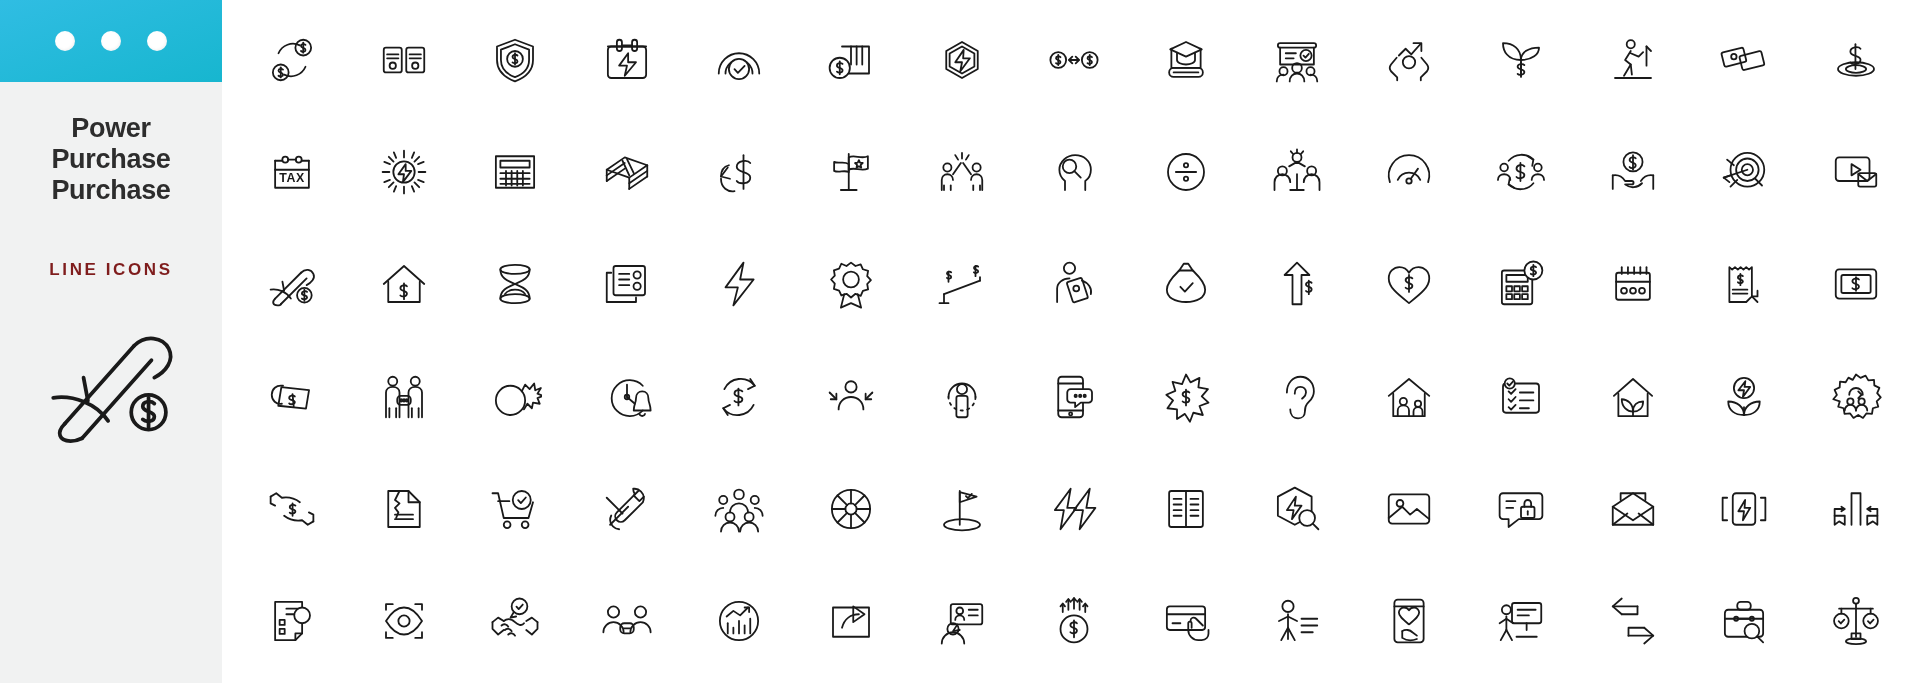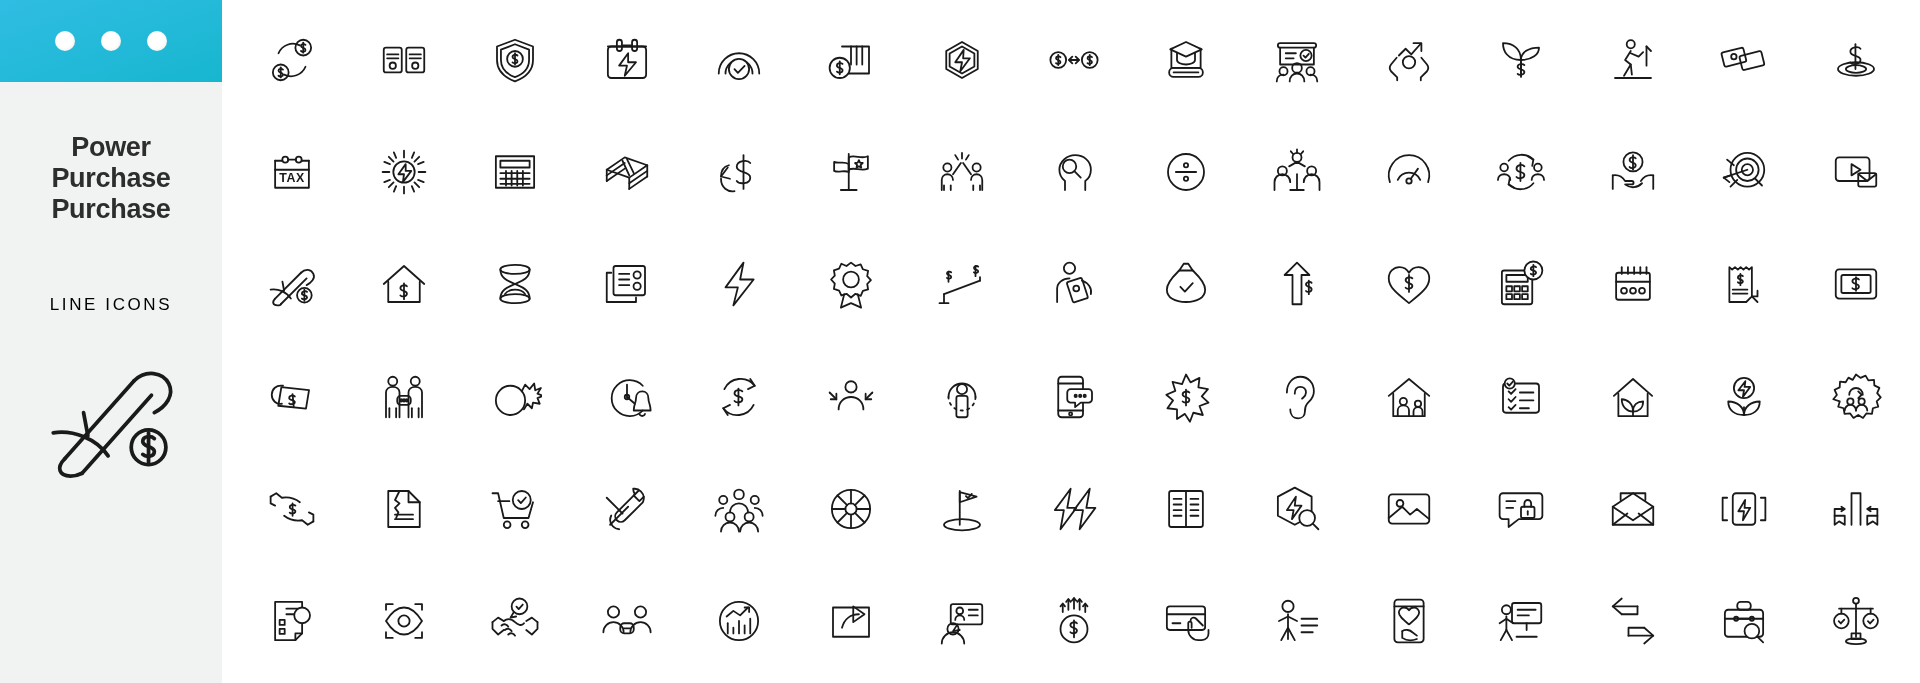--- a/index.html
+++ b/index.html
@@ -33,36 +33,36 @@
     display:flex;align-items:center;justify-content:center;
     gap:26px;
     flex:0 0 82px;
   }
   .dot{
     width:20px;height:20px;border-radius:50%;
     background:#ffffff;
     box-shadow:inset -1px -1px 3px rgba(0,0,0,.06);
   }
   .sidebar-title{
-    margin-top:50px;
+    margin-top:31px;
     width:200px;
     text-align:center;
     font-size:27px;
     line-height:31px;
     font-weight:bold;
     color:#2d2d2d;
     letter-spacing:-0.3px;
   }
   .sidebar-subtitle{
-    margin-top:52px;
+    margin-top:36px;
     text-align:center;
     font-size:17px;
     letter-spacing:2.6px;
-    color:#000000;
-    font-weight:normal;
+    color:#7f1d1d;
+    font-weight:bold;
   }
   .sidebar-feature{
     margin-top:34px;
     width:150px;height:130px;
     display:flex;align-items:center;justify-content:center;
   }
   .sidebar-feature svg{width:150px;height:130px;display:block;}
 
   
   .grid-area{

